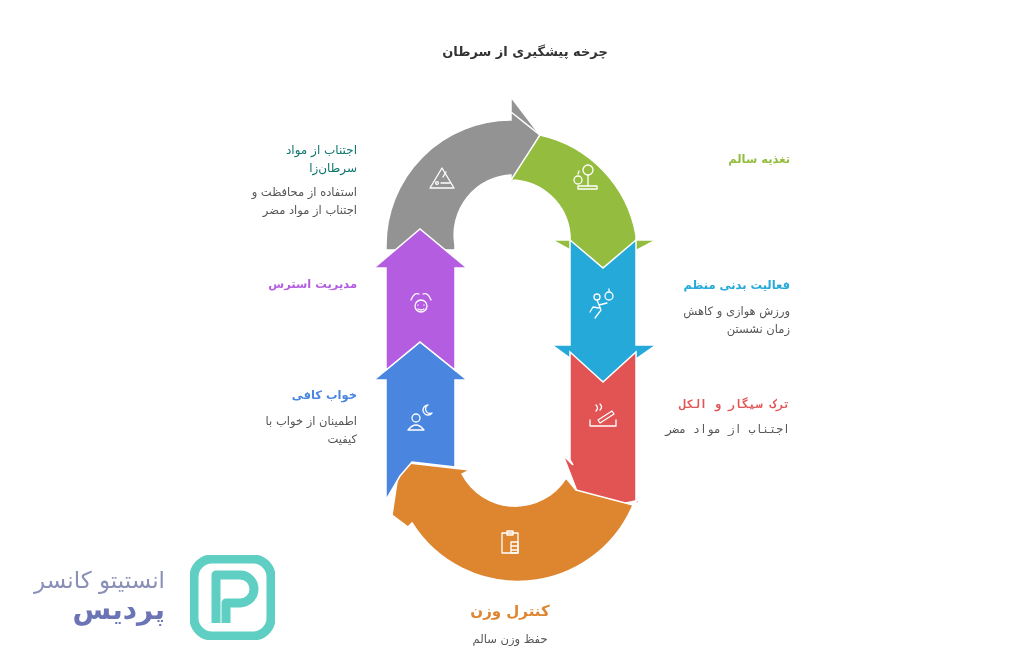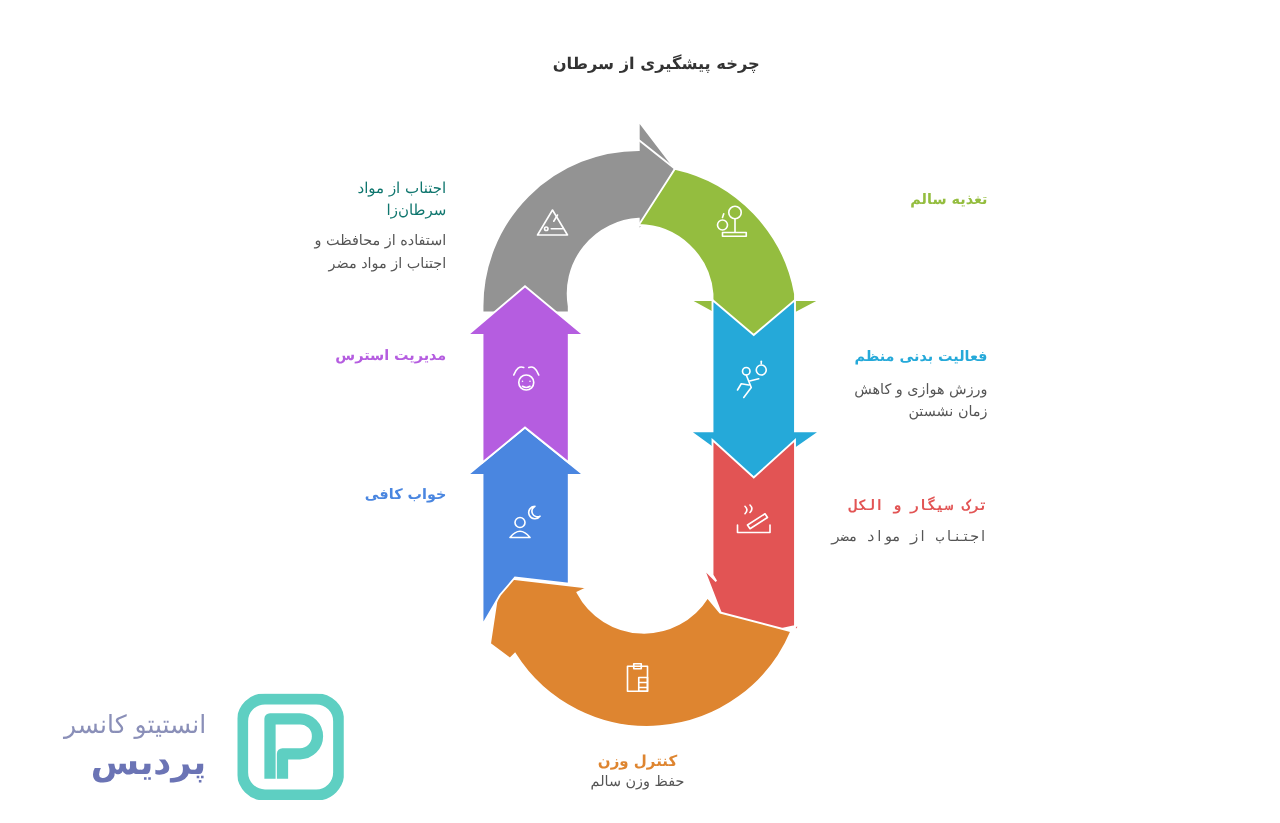--- a/index.html
+++ b/index.html
@@ -6,21 +6,21 @@
   body { width:1024px; height:658px; position:relative; overflow:hidden; font-family:"DejaVu Sans", sans-serif; }
   .title { position:absolute; left:400px; top:44px; width:250px; text-align:center; font-size:13px; font-weight:bold; color:#333; direction:rtl; }
   svg.cycle { position:absolute; left:0; top:0; }
   .label { position:absolute; direction:rtl; text-align:right; }
   .label .head { font-size:11.5px; font-weight:bold; margin-bottom:10px; }
   .label .desc { font-size:11.5px; color:#555; line-height:18px; }
   .left { width:130px; }
   .right { width:130px; }
   .bottom-label { position:absolute; left:440px; width:140px; text-align:center; direction:rtl; }
   .logo { position:absolute; left:25px; top:555px; width:250px; height:85px; }
-  .logo-text1 { position:absolute; right:110px; top:12px; font-size:20px; color:#8a8fb8; direction:rtl; white-space:nowrap; }
+  .logo-text1 { position:absolute; right:110px; top:12px; font-size:23px; color:#8a8fb8; direction:rtl; white-space:nowrap; }
   .logo-text2 { position:absolute; right:110px; top:38px; font-size:28px; font-weight:bold; color:#6b74b5; direction:rtl; white-space:nowrap; }
 </style>
 </head>
 <body>
 
 <div class="title">چرخه پیشگیری از سرطان</div>
 
 <svg class="cycle" width="1024" height="658" viewBox="0 0 1024 658">
 
   <path d="M386 250 L386 245 A125 125 0 0 1 511 120 L511 97 L540 135 L511 185 L511 175 A60 60 0 0 0 455 245 L455 250 Z" fill="#939393" stroke="#fff" stroke-width="1.5"></path>
@@ -86,20 +86,24 @@
     <div>اجتناب از مواد مضر</div>
   </div>
 </div>
 
 <div class="label left" style="left:227px; top:277px;">
   <div class="head" style="color:#b55de0;">مدیریت استرس</div>
 </div>
 
 <div class="label left" style="left:227px; top:388px;">
   <div class="head" style="color:#4a86e0;">خواب کافی</div>
+  <div class="desc">
+    <div>اطمینان از خواب با</div>
+    <div>کیفیت</div>
+  </div>
 </div>
 
 <div class="label right" style="left:660px; top:152px;">
   <div class="head" style="color:#94bd3f;">تغذیه سالم</div>
 </div>
 
 <div class="label right" style="left:660px; top:278px;">
   <div class="head" style="color:#25a9d9;">فعالیت بدنی منظم</div>
   <div class="desc">
     <div>ورزش هوازی و کاهش</div>
@@ -108,21 +112,21 @@
 </div>
 
 <div class="label right" style="left:660px; top:397px;font-family:Liberation Mono, monospace;">
   <div class="head" style="color:#e25454;">ترک سیگار و الکل</div>
   <div class="desc">
     <div>اجتناب از مواد مضر</div>
   </div>
 </div>
 
 <div class="bottom-label" style="top:602px;">
-  <div style="color:#de8530; font-weight:bold; font-size:12px; margin-bottom:2px;">کنترل وزن</div>
+  <div style="color:#de8530; font-weight:bold; font-size:15px; margin-bottom:12px;">کنترل وزن</div>
   <div style="color:#555; font-size:11.5px;">حفظ وزن سالم</div>
 </div>
 
 <div class="logo">
   <svg style="position:absolute; right:0; top:0;" width="85" height="85" viewBox="0 0 85 85">
     <rect x="4" y="4" width="77" height="77" rx="18" fill="none" stroke="#5ecfc2" stroke-width="9"></rect>
     <path d="M26 68 L26 20 L50 20 a14 14 0 0 1 0 28 L36 48 L36 68" fill="none" stroke="#5ecfc2" stroke-width="9" stroke-linejoin="round"></path>
   </svg>
   <div class="logo-text1">انستیتو کانسر</div>
   <div class="logo-text2">پردیس</div>

